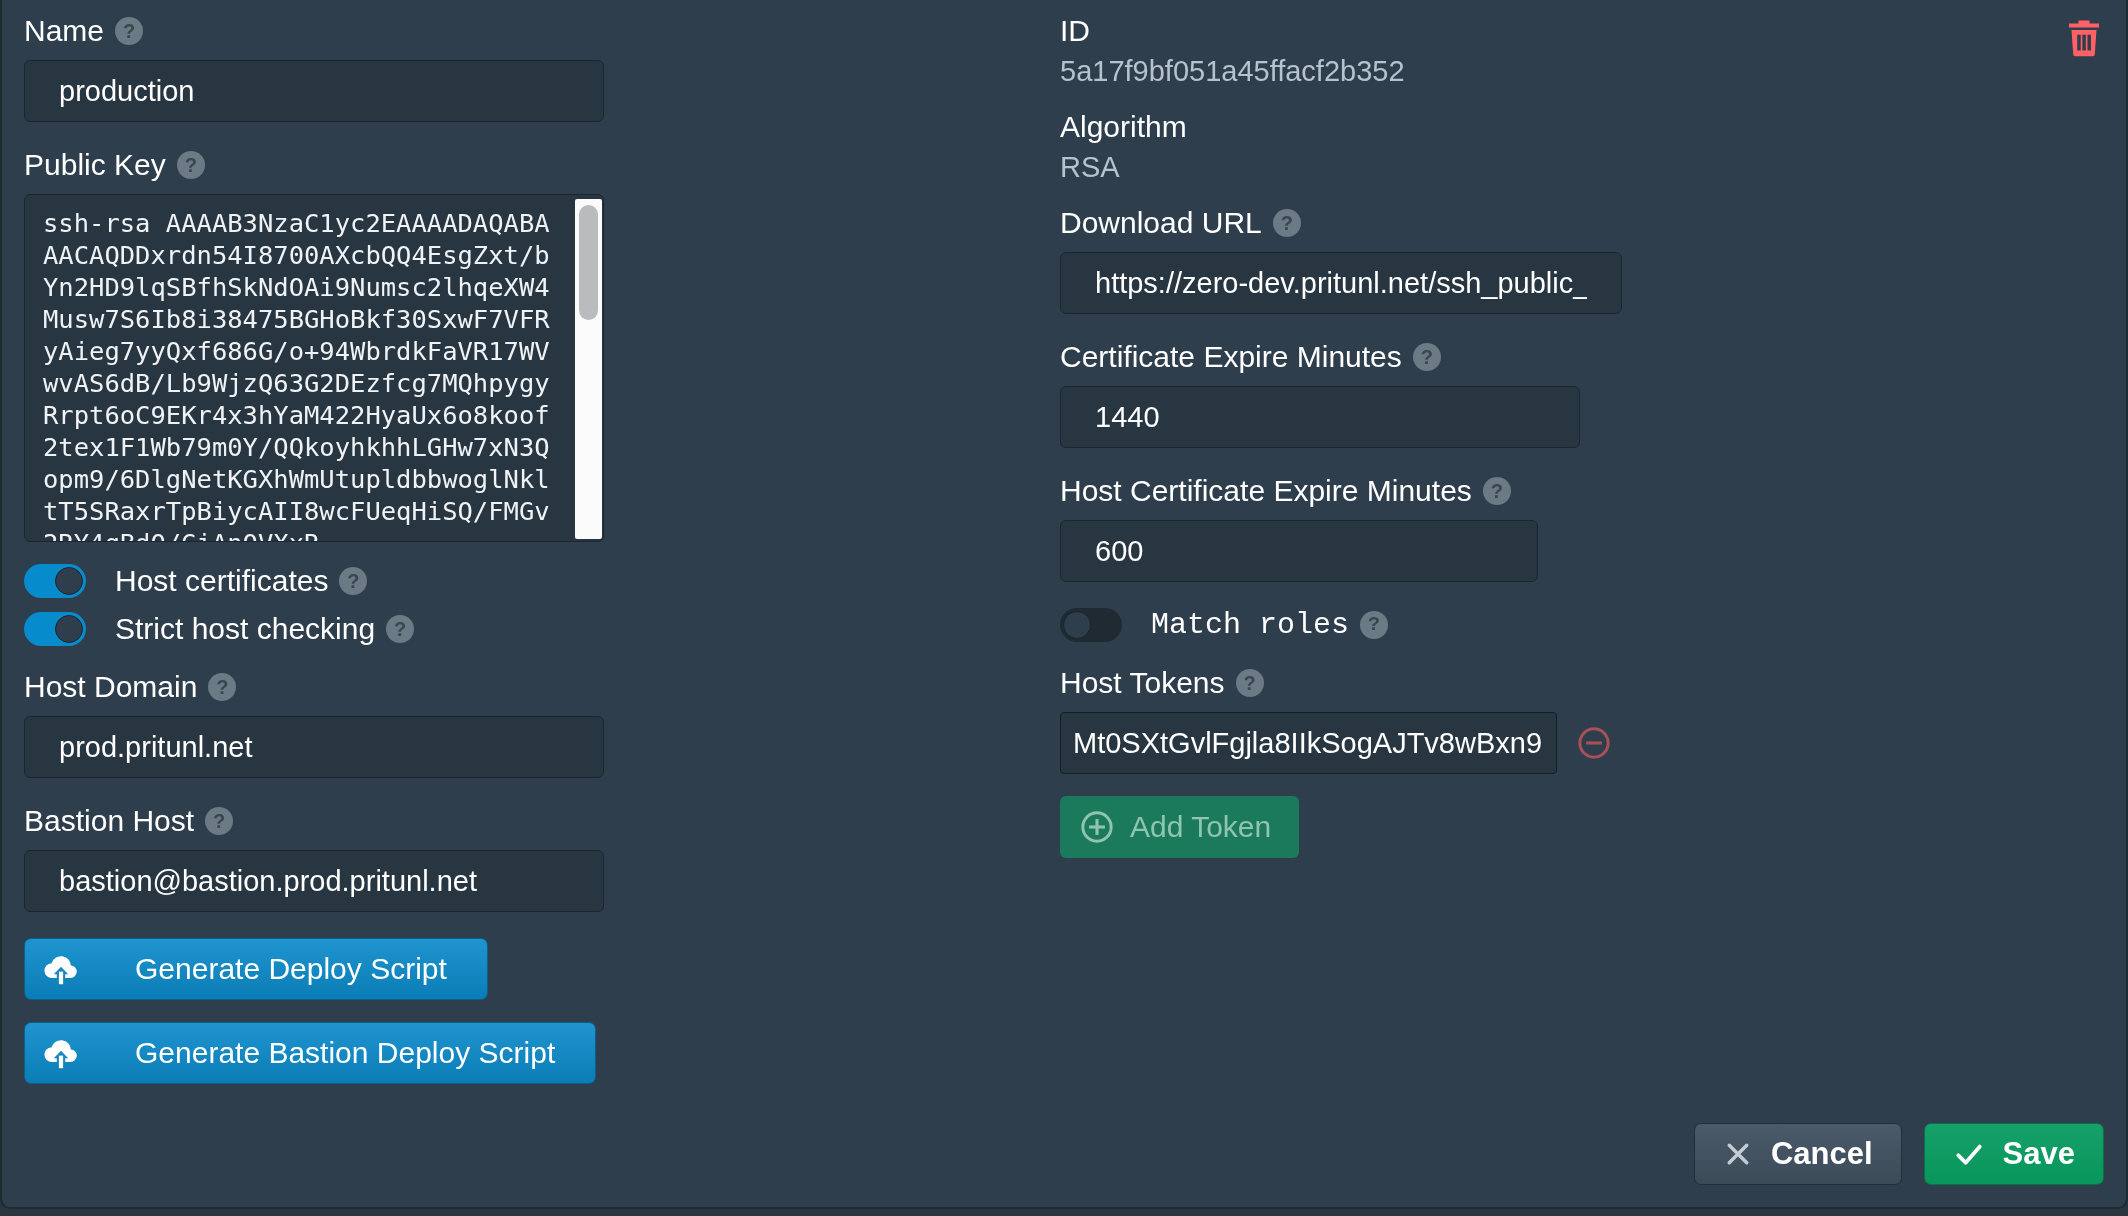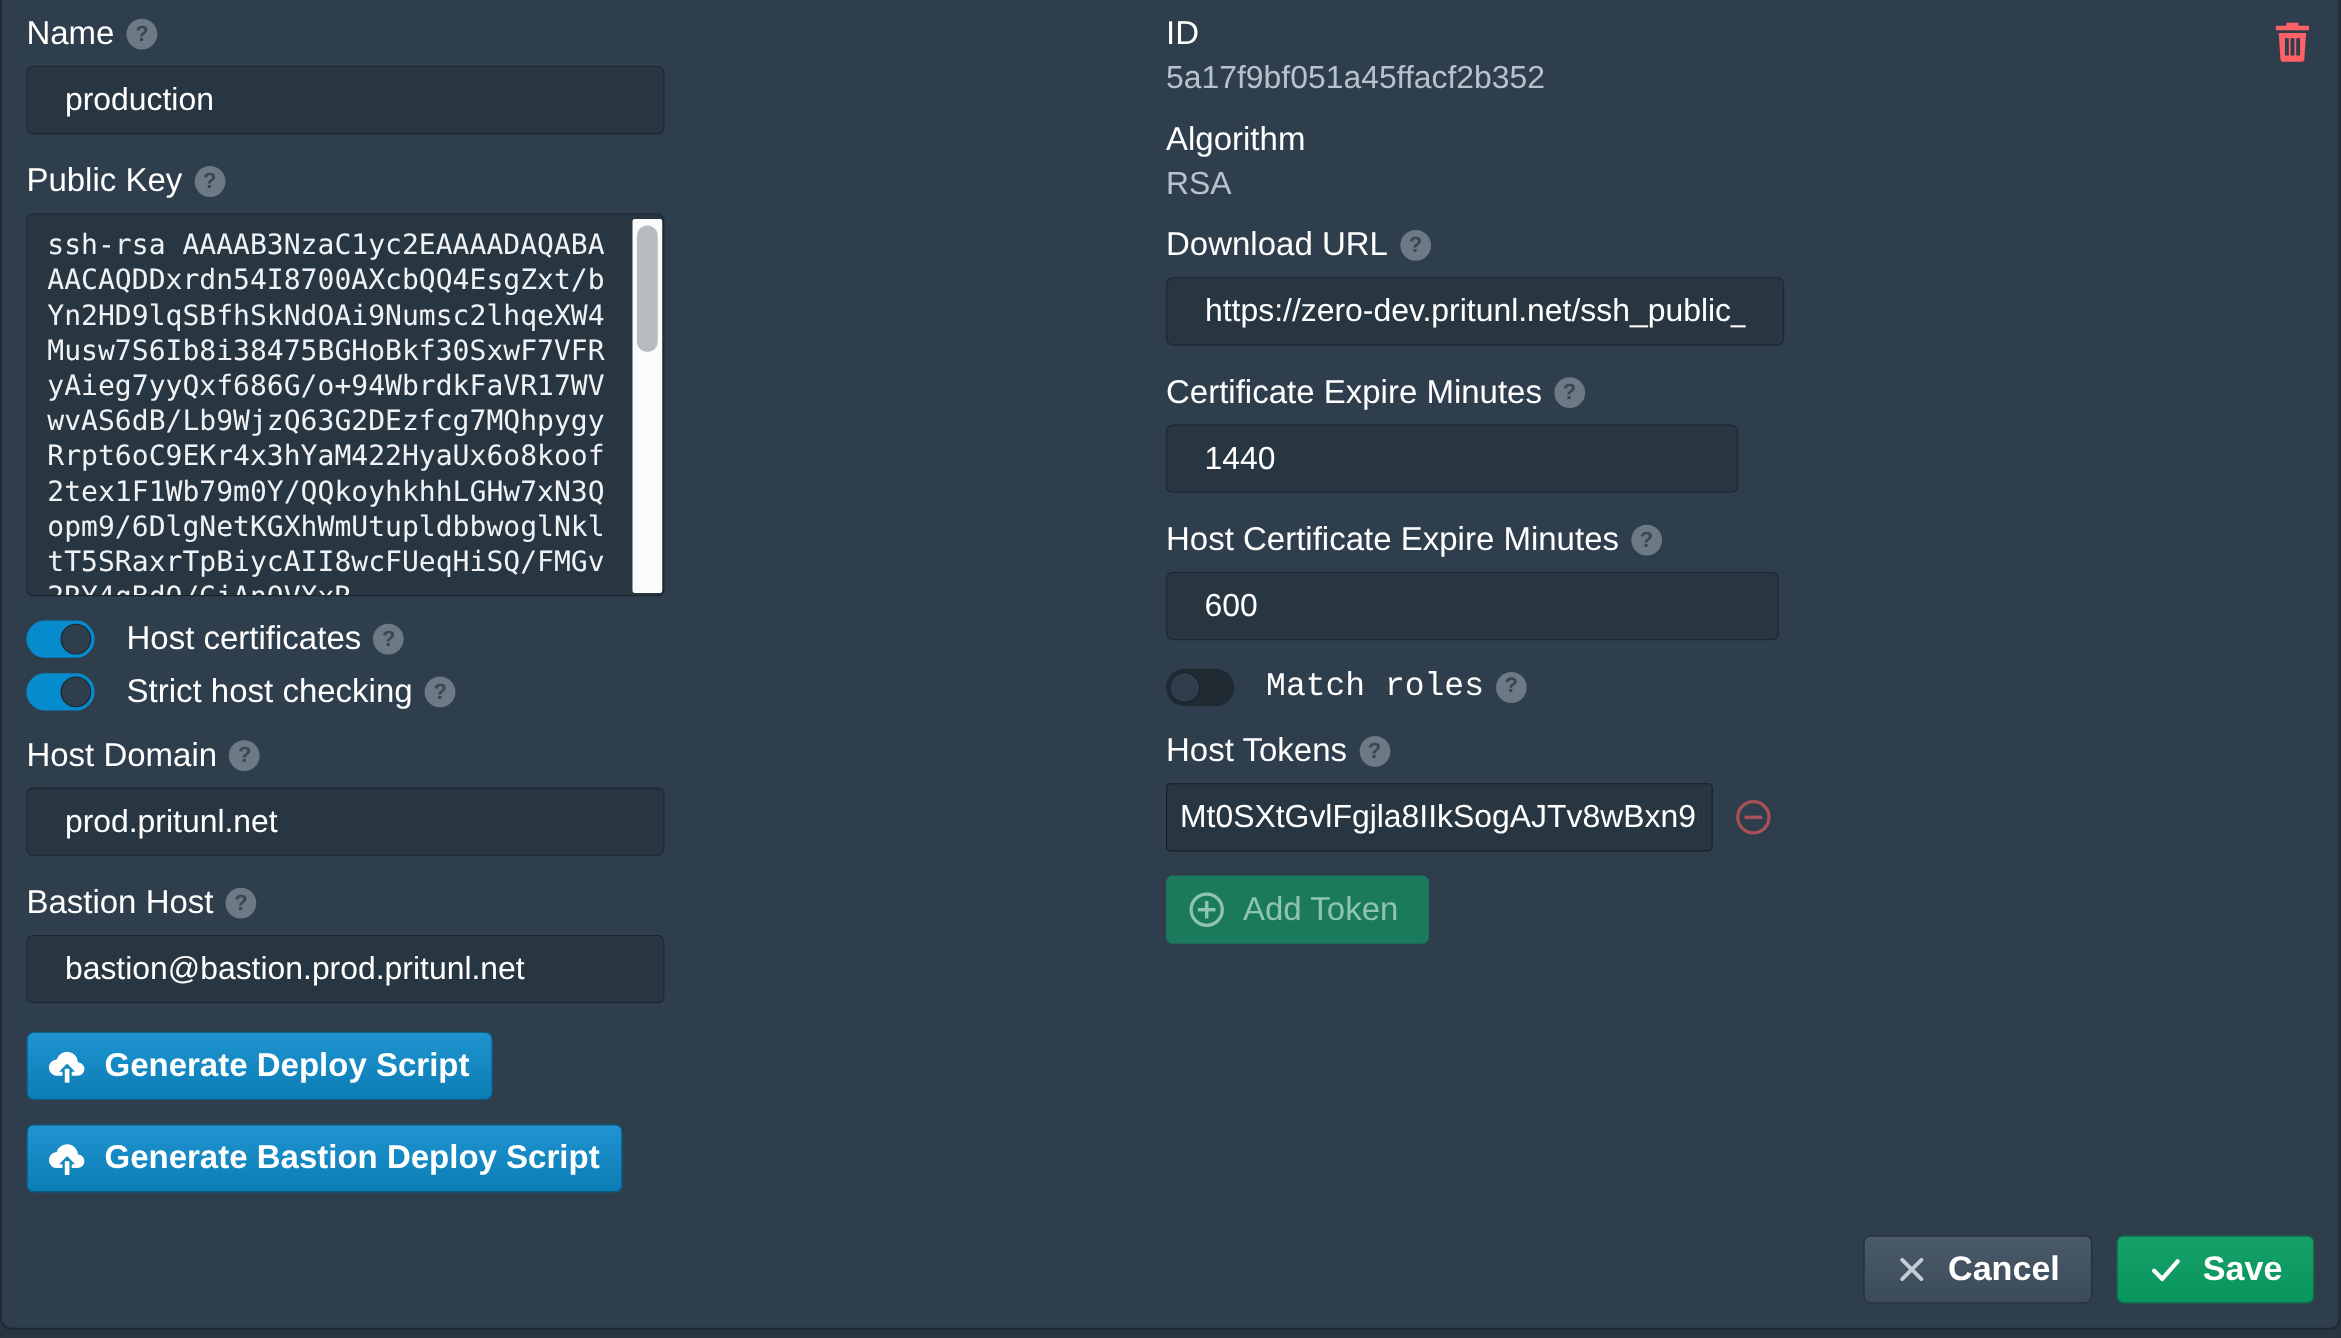--- a/index.html
+++ b/index.html
@@ -151,25 +151,26 @@
 
   
   .btn-blue {
     display: inline-flex;
     align-items: center;
     background: linear-gradient(#1f94d0, #0b7db5);
     border: 1px solid #0a5f8b;
     border-radius: 7px;
     color: #ffffff;
     font-size: 30px;
-    font-weight: bold;
+    font-weight: normal;
     height: 62px;
-    padding: 0 20px 0 18px;
+    padding: 0 40px 0 18px;
     cursor: pointer;
     margin-bottom: 22px;
+    gap: 40px;
   }
   .btn-blue .lbl { margin-left: 16px; white-space: nowrap; }
 
   
   #add-token-btn {
     display: inline-flex;
     align-items: center;
     background: #1b7a5c;
     border: none;
     border-radius: 6px;
@@ -381,21 +382,21 @@
         <span class="help-icon">?</span>
       </div>
       <input class="text-input" id="certificate-expire-minutes-input" type="text" style="width: 520px;" value="1440">
     </div>
 
     <div class="field-block">
       <div class="field-label">
         <span>Host Certificate Expire Minutes</span>
         <span class="help-icon">?</span>
       </div>
-      <input class="text-input" id="host-certificate-expire-minutes-input" type="text" style="width: 557px;" value="600">
+      <input class="text-input" id="host-certificate-expire-minutes-input" type="text" style="width: 478px;" value="600">
     </div>
 
     <div class="toggle-row" style="margin-bottom:24px;font-family:Liberation Mono, monospace;">
       <div class="toggle off">
         <div class="knob"></div>
       </div>
       <span class="toggle-label">Match roles</span>
       <span class="help-icon">?</span>
     </div>
 

